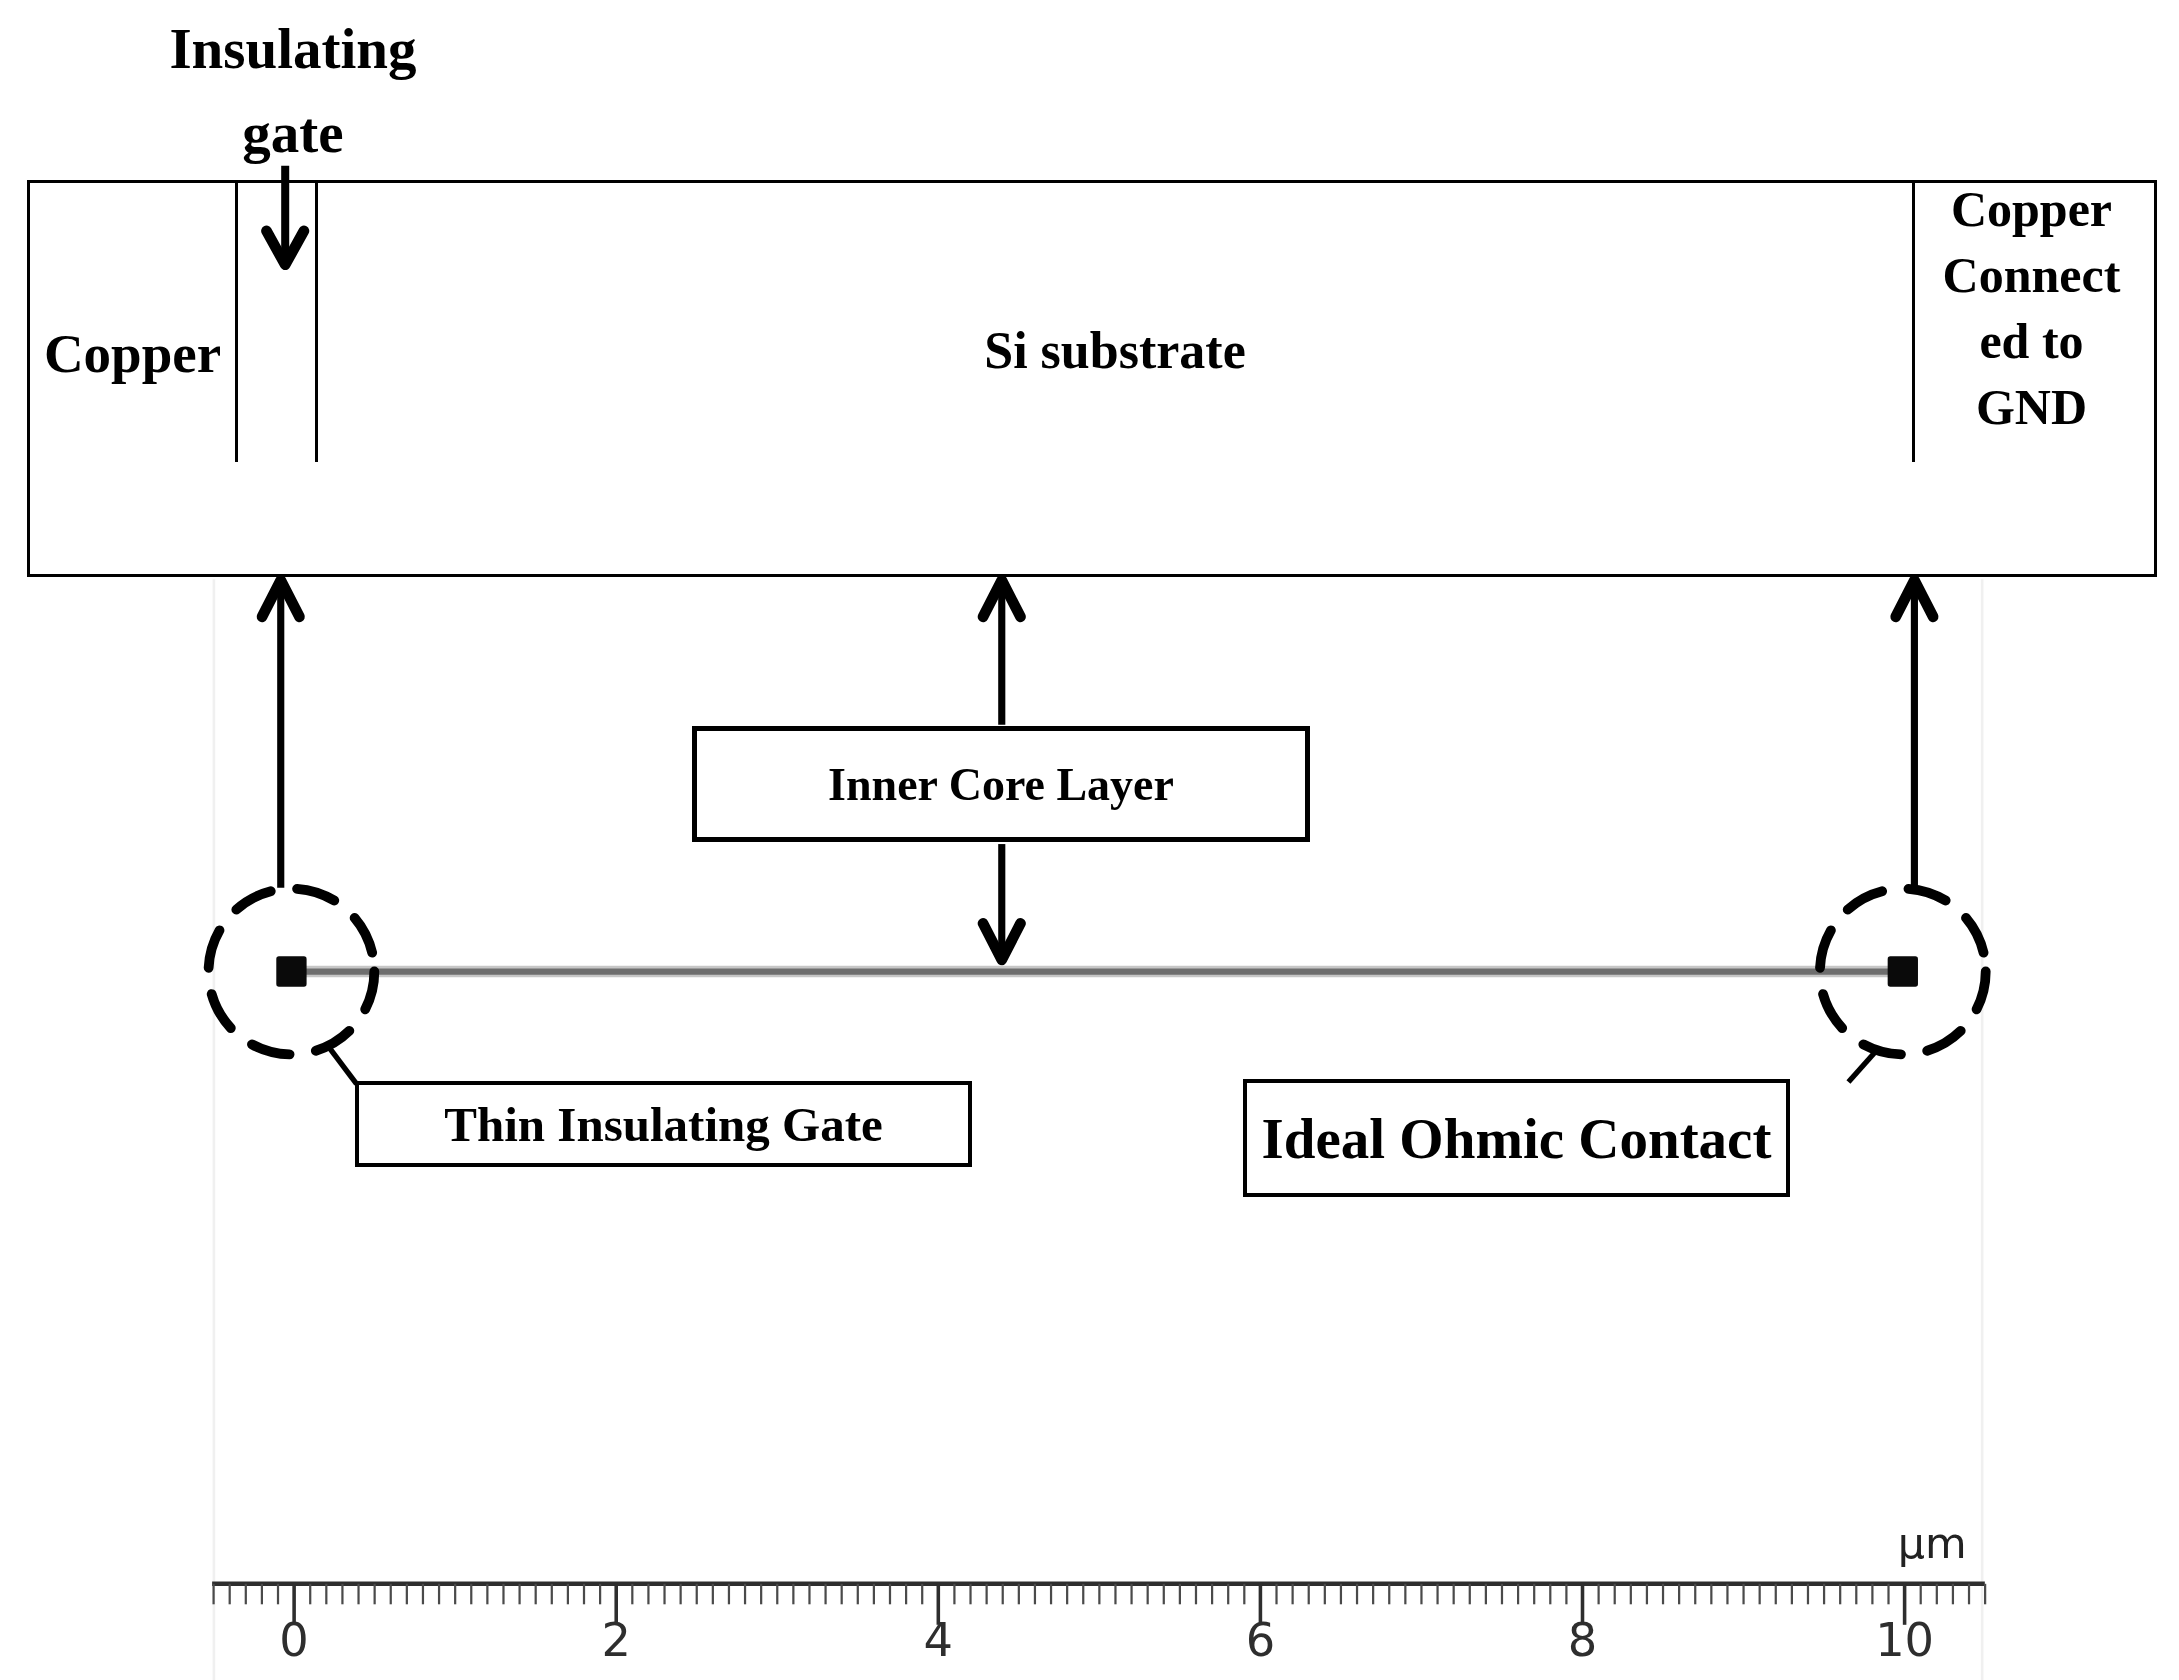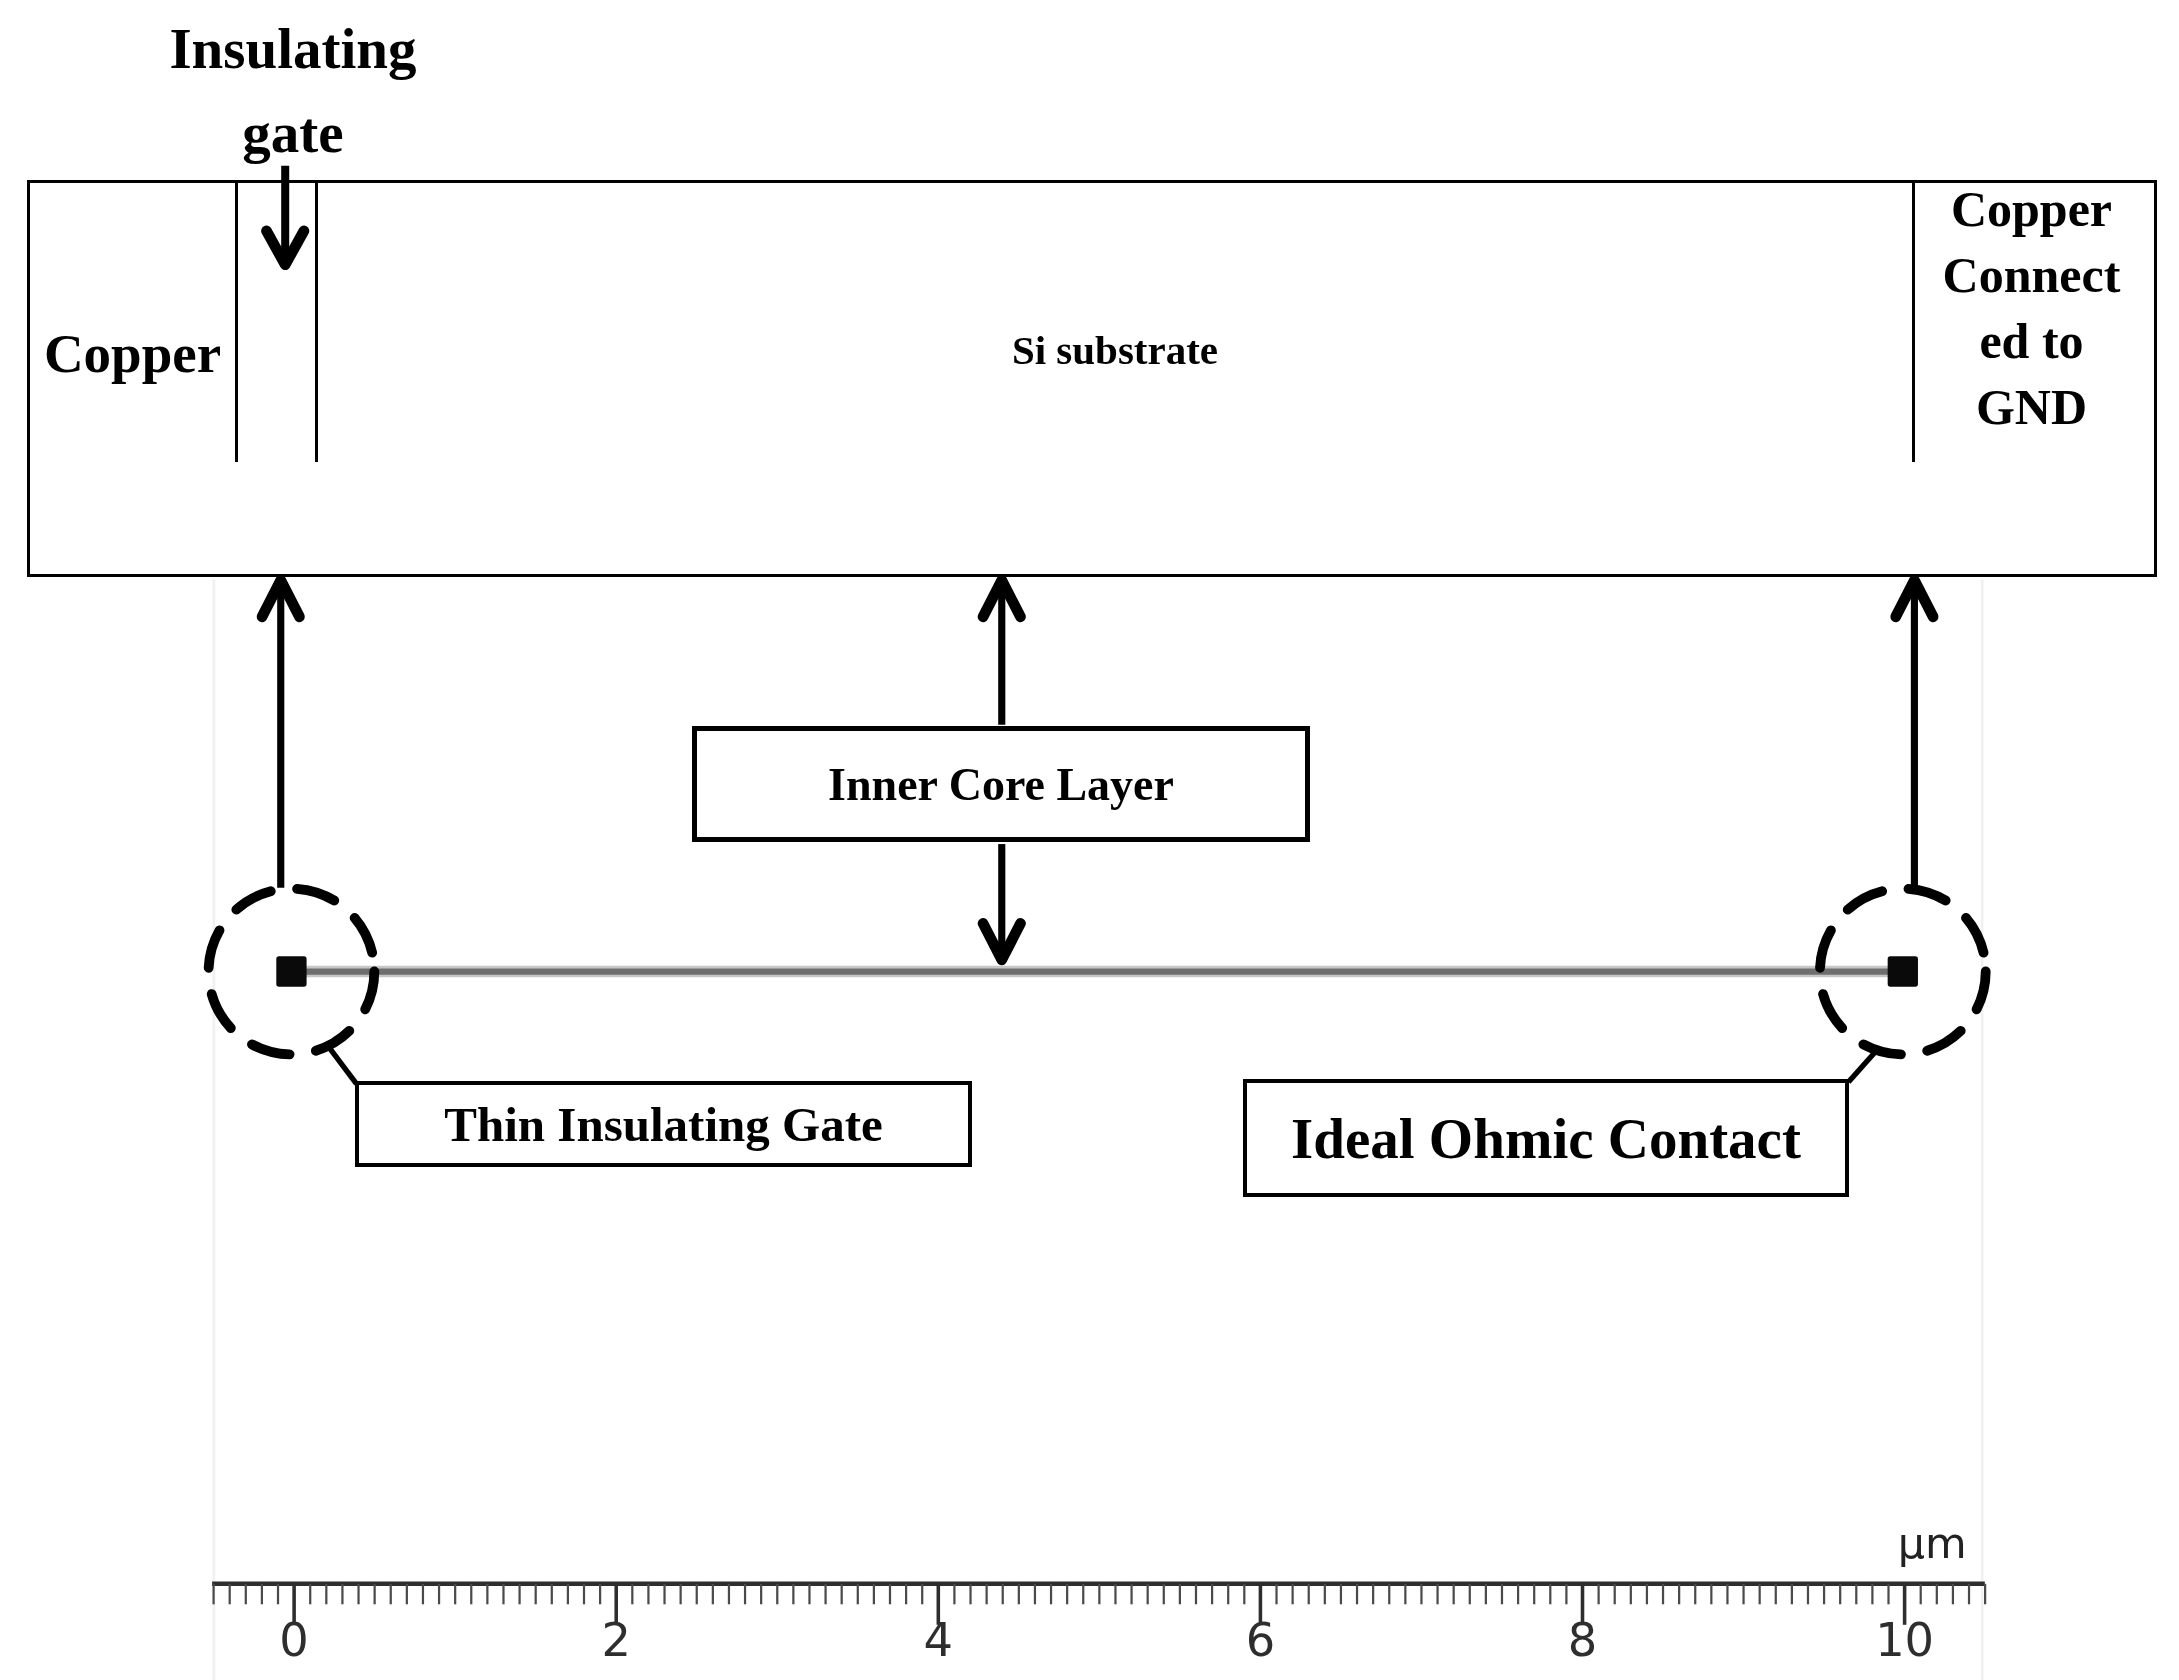--- a/index.html
+++ b/index.html
@@ -26,21 +26,21 @@
   }
   #copper-left{
     left:0;width:208px;
     border-right:3.6px solid #000;
     font-size:55px;
     padding-top:61px;
   }
   #si-substrate{
     left:285px;width:1600px;
     border-left:3.6px solid #000;border-right:3.6px solid #000;
-    font-size:41px;
+    font-size:52px;
     padding-top:55px;
   }
   #copper-right{
     left:1881px;width:241px;
     font-size:50px;line-height:66px;
     text-align:center;
     padding-bottom:30px;
   }
   
   #gate-label{
@@ -56,21 +56,21 @@
   }
   #inner-core-box{
     left:692px;top:726px;width:618px;height:116px;
     border-width:5.3px;font-size:46px;
   }
   #thin-gate-box{
     left:355px;top:1081px;width:617px;height:86px;
     font-size:49px;
   }
   #ohmic-box{
-    left:1243px;top:1079px;width:606px;height:118px;
+    left:1243px;top:1079px;width:547px;height:118px;
     font-size:57px;
   }
   
   #overlay{position:absolute;left:0;top:0;width:2180px;height:1681px;pointer-events:none;}
   .ruler-num{
     font-family:"DejaVu Sans","Liberation Sans",sans-serif;
     fill:#2e2e2e;font-size:52px;
   }
   .unit-label{
     font-family:"DejaVu Sans","Liberation Sans",sans-serif;

